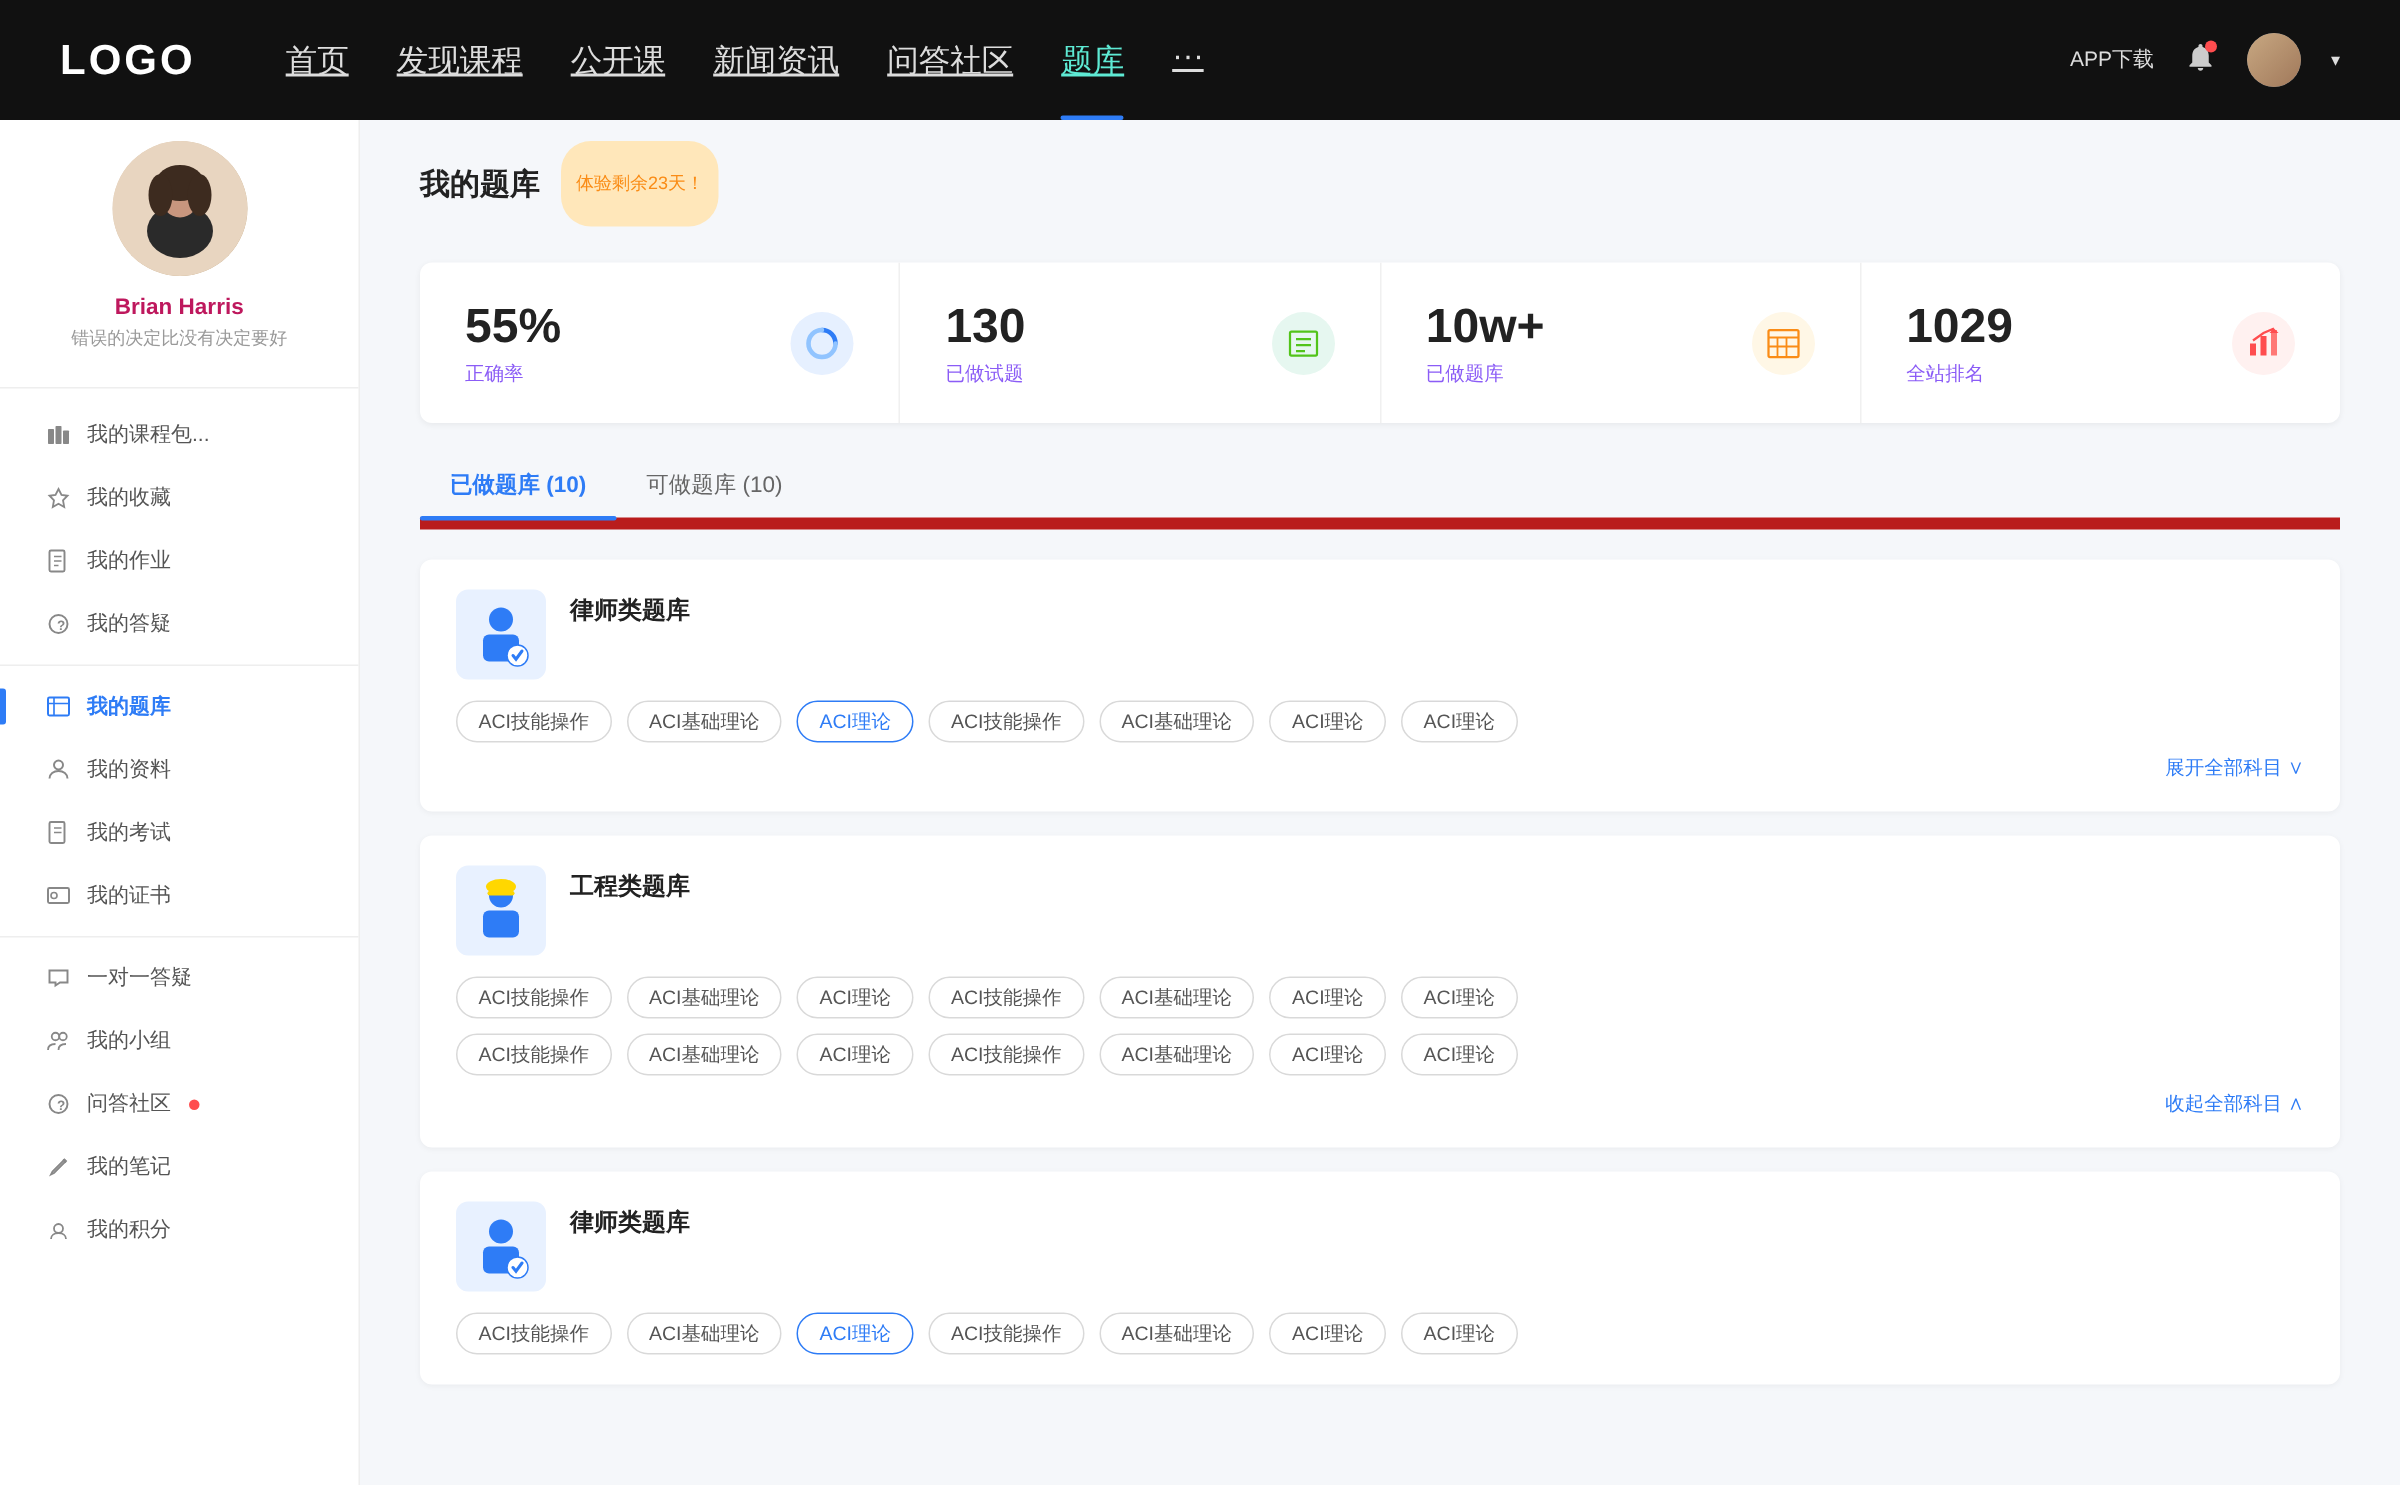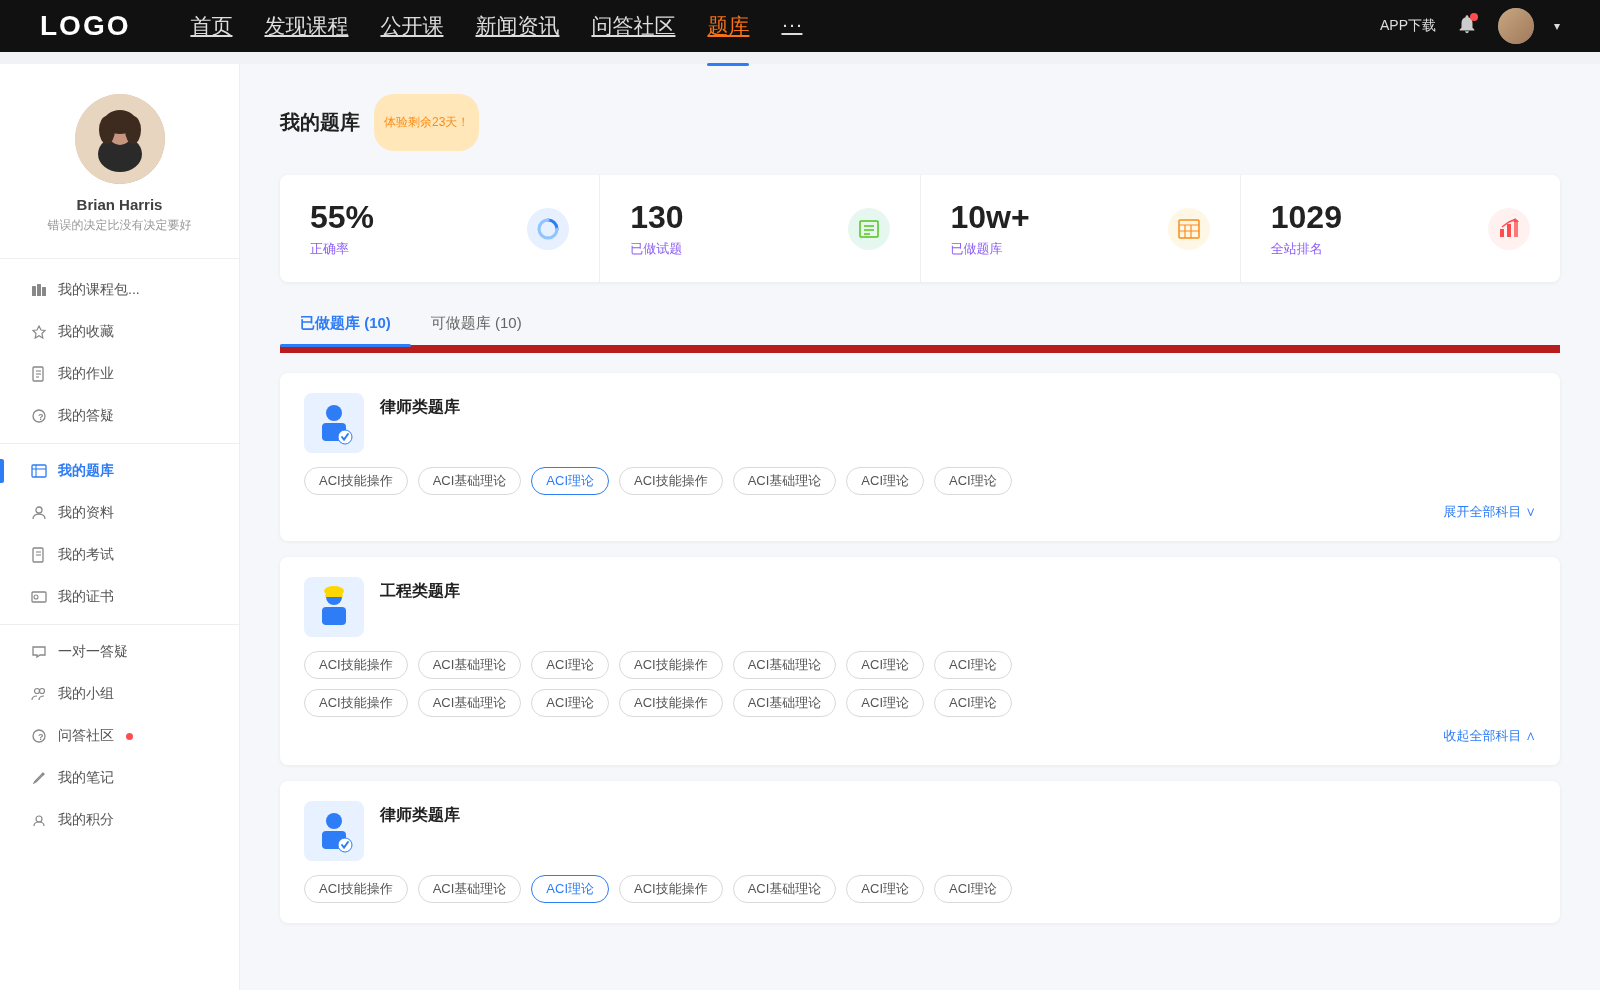--- a/index.html
+++ b/index.html
@@ -1,21 +1,21 @@
 <!DOCTYPE html>
 <html><head>
   <meta charset="utf-8">
   <style>
     * { box-sizing: border-box; margin: 0; padding: 0; }
     body { font-family: "PingFang SC", "Microsoft YaHei", Arial, sans-serif; background: #f0f2f5; color: #333; }
 
     
     .navbar {
       background: #111;
-      height: 52px;
+      height: 80px;
       display: flex;
       align-items: center;
       padding: 0 40px;
       position: fixed;
       top: 0; left: 0; right: 0;
       z-index: 100;
     }
     .navbar-logo {
       color: #fff;
       font-size: 28px;
@@ -31,21 +31,21 @@
     }
     .navbar-menu li {
       color: #ddd;
       font-size: 21px;
       cursor: pointer;
       padding: 4px 0;
       position: relative;
       text-decoration: underline;
     }
     .navbar-menu li.active {
-      color: #f97316;
+      color: #5eead4;
     }
     .navbar-menu li.active::after {
       content: '';
       position: absolute;
       bottom: -22px;
       left: 50%;
       transform: translateX(-50%);
       width: 100%;
       height: 3px;
       background: #2e7cf6;
@@ -124,21 +124,21 @@
       width: 90px; height: 90px;
       border-radius: 50%;
       background: linear-gradient(135deg, #e8d5c0, #c4a882);
       overflow: hidden;
       margin-bottom: 12px;
       position: relative;
     }
     .sidebar-name {
       font-size: 15px;
       font-weight: 600;
-      color: #404040;
+      color: #be185d;
       margin-bottom: 4px;
     }
     .sidebar-bio {
       font-size: 12px;
       color: #999;
       text-align: center;
       padding: 0 20px;
     }
 
     .sidebar-menu {

